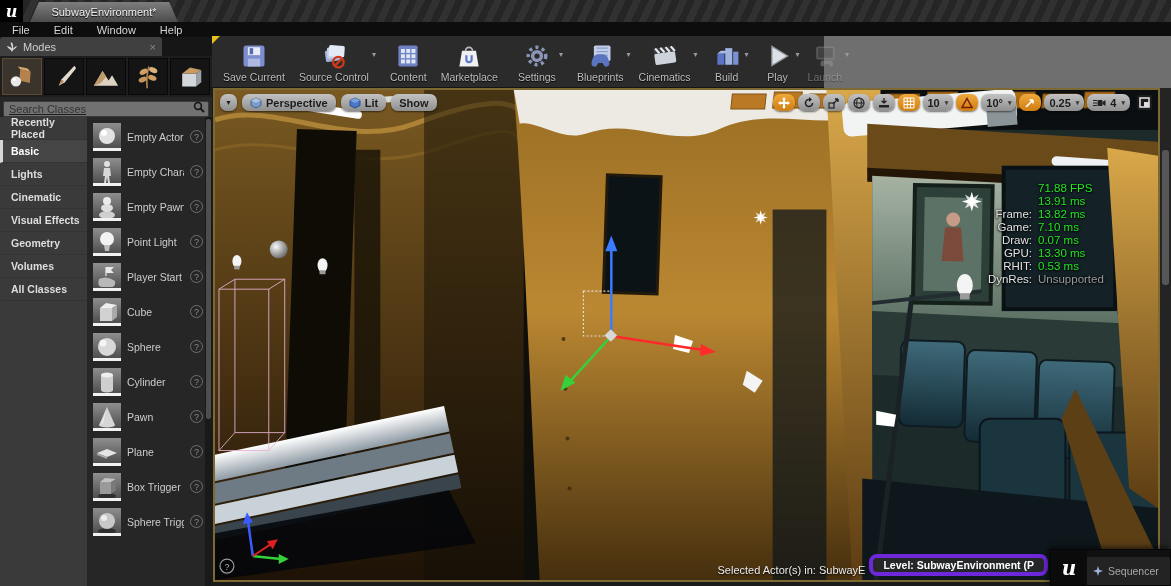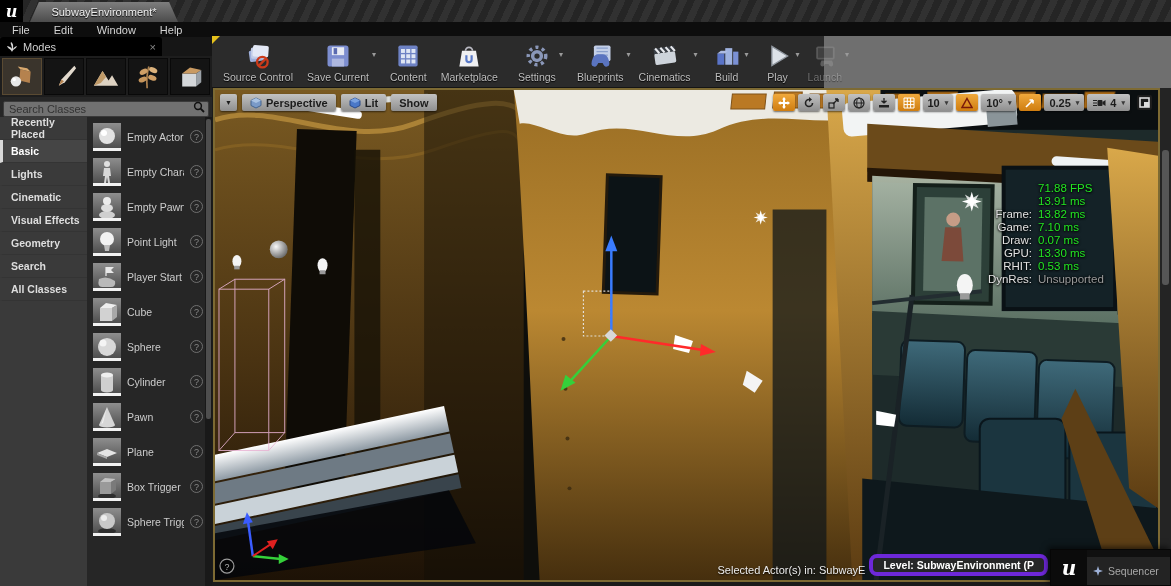--- a/index.html
+++ b/index.html
@@ -20,31 +20,31 @@
     text-shadow:0 1px 1px #000; }
 
   
   .menubar { position:absolute; left:0; top:22px; width:1171px; height:15px; background:#0d0d0d;
     display:flex; align-items:center; gap:24px; padding-left:12px; }
   .menubar span { color:#d4d4d4; font-size:11px; }
 
   
   .modes { position:absolute; left:0; top:37px; width:212px; height:549px; background:#262626; }
   .modes-header { height:19px; background:#161616; display:flex; align-items:center; }
-  .modes-tab { width:162px; height:19px; background:#000000; border-radius:3px 3px 0 0;
+  .modes-tab { width:162px; height:19px; background:#404040; border-radius:3px 3px 0 0;
     display:flex; align-items:center; gap:5px; padding:0 6px; }
   .modes-tab .lbl { color:#cfcfcf; font-size:11px; }
   .modes-tab .close { margin-left:auto; color:#8a8a8a; font-size:11px; }
   .mode-tabs { height:41px; background:#1d1d1d; display:flex; gap:2px; padding:2px; }
   .mode-btn { width:40px; height:37px; background:#141414; border:1px solid #090909;
     display:flex; align-items:center; justify-content:center; }
   .mode-btn.sel { background:#3a342c; border-color:#5a4a32; }
   .search-wrap { position:relative; margin:2px 3px; }
   .search-wrap input { width:206px; height:16px; background:#717171; border:1px solid #3a3a3a;
-    border-radius:2px; font-size:11px; color:#1d1d1d; padding:0 18px 0 5px; outline:none; }
+    border-radius:2px; font-size:11px; color:#1d1d1d; padding:0 18px 0 5px; outline:none;text-decoration:underline; }
   .search-wrap input::placeholder { color:#323232; }
   .search-ico { position:absolute; right:4px; top:2px; }
   .panel-cols { position:absolute; left:0; top:80px; bottom:0; width:212px; display:flex; }
   .cat-col { width:87px; background:#3a3a3a; }
   .cat-row { height:23px; display:flex; align-items:center; padding-left:8px;
     border-left:3px solid transparent; border-bottom:1px solid #343434;
     color:#dedede; font-size:10.5px; font-weight:bold; }
   .cat-row.sel { background:#454545; border-left-color:#d8d8d8; color:#fff; }
   .item-col { width:118px; background:#262626; padding-top:2px; }
   .item-row { height:35px; display:flex; align-items:center; gap:6px; padding:0 2px 0 6px; }
@@ -70,21 +70,21 @@
   .tb-sep { width:2px; margin:3px 3px; background:linear-gradient(#111,#3d3d3d); }
   .corner-flag { position:absolute; left:0; top:0; width:0; height:0;
     border-left:8px solid #e5c11c; border-bottom:8px solid transparent; }
 
   
   .viewport { position:absolute; left:213px; top:88px; width:947px; height:494px;
     border:2px solid #7d6a33; background:#0c1012; }
   .scene { position:absolute; left:0; top:0; width:943px; height:490px; }
   .vp-toolbar-left { position:absolute; left:5px; top:4px; display:flex; gap:5px; align-items:center; }
   .vp-toolbar-right { position:absolute; right:6px; top:4px; display:flex; gap:3px; align-items:center; }
-  .pill { height:17px; background:linear-gradient(#c2c2c2,#8f8f8f); border-radius:2px;
+  .pill { height:17px; background:linear-gradient(#c2c2c2,#8f8f8f); border-radius:7px;
     display:flex; align-items:center; gap:4px; padding:0 8px; font-size:11px; font-weight:bold;
     color:#1c1c1c; box-shadow:0 1px 2px rgba(0,0,0,.55); }
   .pill.sm { padding:8px 5px; }
   .pill.orange { background:linear-gradient(#f0a93c,#cf7d10); color:#fff; }
   .pill .tiny-caret { font-size:7px; color:#3a3a3a; margin-left:1px; }
   .maxi { width:15px; height:15px; background:#1c1c1c; border-radius:2px; display:flex;
     align-items:center; justify-content:center; margin-left:4px; }
 
   .stats { position:absolute; right:28px; top:92px; display:grid;
     grid-template-columns:auto 92px; column-gap:6px; font-size:11.5px; line-height:13px;
@@ -188,21 +188,21 @@
         </svg>
     </div>
     <div class="panel-cols">
       <div class="cat-col">
         <div class="cat-row">Recently Placed</div>
         <div class="cat-row sel">Basic</div>
         <div class="cat-row">Lights</div>
         <div class="cat-row">Cinematic</div>
         <div class="cat-row">Visual Effects</div>
         <div class="cat-row">Geometry</div>
-        <div class="cat-row">Search</div>
+        <div class="cat-row">Volumes</div>
         <div class="cat-row">All Classes</div>
       </div>
       <div class="item-col">
         <div class="item-row">
           <span class="thumb"><svg width="28" height="28" viewBox="0 0 28 28">
                 <circle cx="14" cy="13" r="8" fill="#e2e2e2"></circle>
                 <circle cx="11" cy="10" r="3" fill="#fff"></circle>
               </svg><i></i></span>
           <span class="item-lbl">Empty Actor</span>
           <span class="help">?</span>
@@ -303,38 +303,38 @@
         </div>
       </div>
       <div class="lscroll">
           <div class="thumbbar"></div>
         </div>
     </div>
   </div>
 
   <div class="toolbar">
     <div class="toolbar-dark">
+      <div class="tb-btn">
+        <svg width="30" height="28" viewBox="0 0 32 32">
+            <rect x="4" y="4" width="24" height="24" rx="3" fill="#7d8ed0"></rect>
+            <rect x="9" y="6" width="14" height="9" fill="#e9ecf4"></rect>
+            <rect x="11" y="7" width="4" height="7" fill="#5a6ab0"></rect>
+            <rect x="9" y="19" width="14" height="9" fill="#aeb8e0"></rect>
+          </svg>
+        <span class="cap">Save Current</span>
+      </div>
       <div class="tb-btn">
         <svg width="32" height="28" viewBox="0 0 32 32">
             <rect x="6" y="9" width="18" height="13" rx="2" fill="#9fb0dc" transform="rotate(-8 15 15)"></rect>
             <rect x="8" y="6" width="18" height="13" rx="2" fill="#c3cde8" transform="rotate(-2 17 13)"></rect>
             <rect x="10" y="4" width="18" height="13" rx="2" fill="#e4e9f6" transform="rotate(4 19 11)"></rect>
             <circle cx="21" cy="23" r="6" fill="none" stroke="#cc3a1a" stroke-width="2.6"></circle>
             <line x1="17" y1="27" x2="25" y2="19" stroke="#cc3a1a" stroke-width="2.6"></line>
           </svg>
         <span class="cap">Source Control</span>
-      </div>
-      <div class="tb-btn">
-        <svg width="30" height="28" viewBox="0 0 32 32">
-            <rect x="4" y="4" width="24" height="24" rx="3" fill="#7d8ed0"></rect>
-            <rect x="9" y="6" width="14" height="9" fill="#e9ecf4"></rect>
-            <rect x="11" y="7" width="4" height="7" fill="#5a6ab0"></rect>
-            <rect x="9" y="19" width="14" height="9" fill="#aeb8e0"></rect>
-          </svg>
-        <span class="cap">Save Current</span>
       </div>
       <span class="tb-caret">▾</span>
       <div class="tb-sep"></div>
       <div class="tb-btn">
         <svg width="30" height="28" viewBox="0 0 32 32">
             <rect x="5" y="4" width="22" height="24" rx="2" fill="#6e82c4"></rect>
             <g fill="#dfe6f4">
               <rect x="8" y="8" width="4.5" height="4.5"></rect>
               <rect x="14" y="8" width="4.5" height="4.5"></rect>
               <rect x="20" y="8" width="4.5" height="4.5"></rect>

